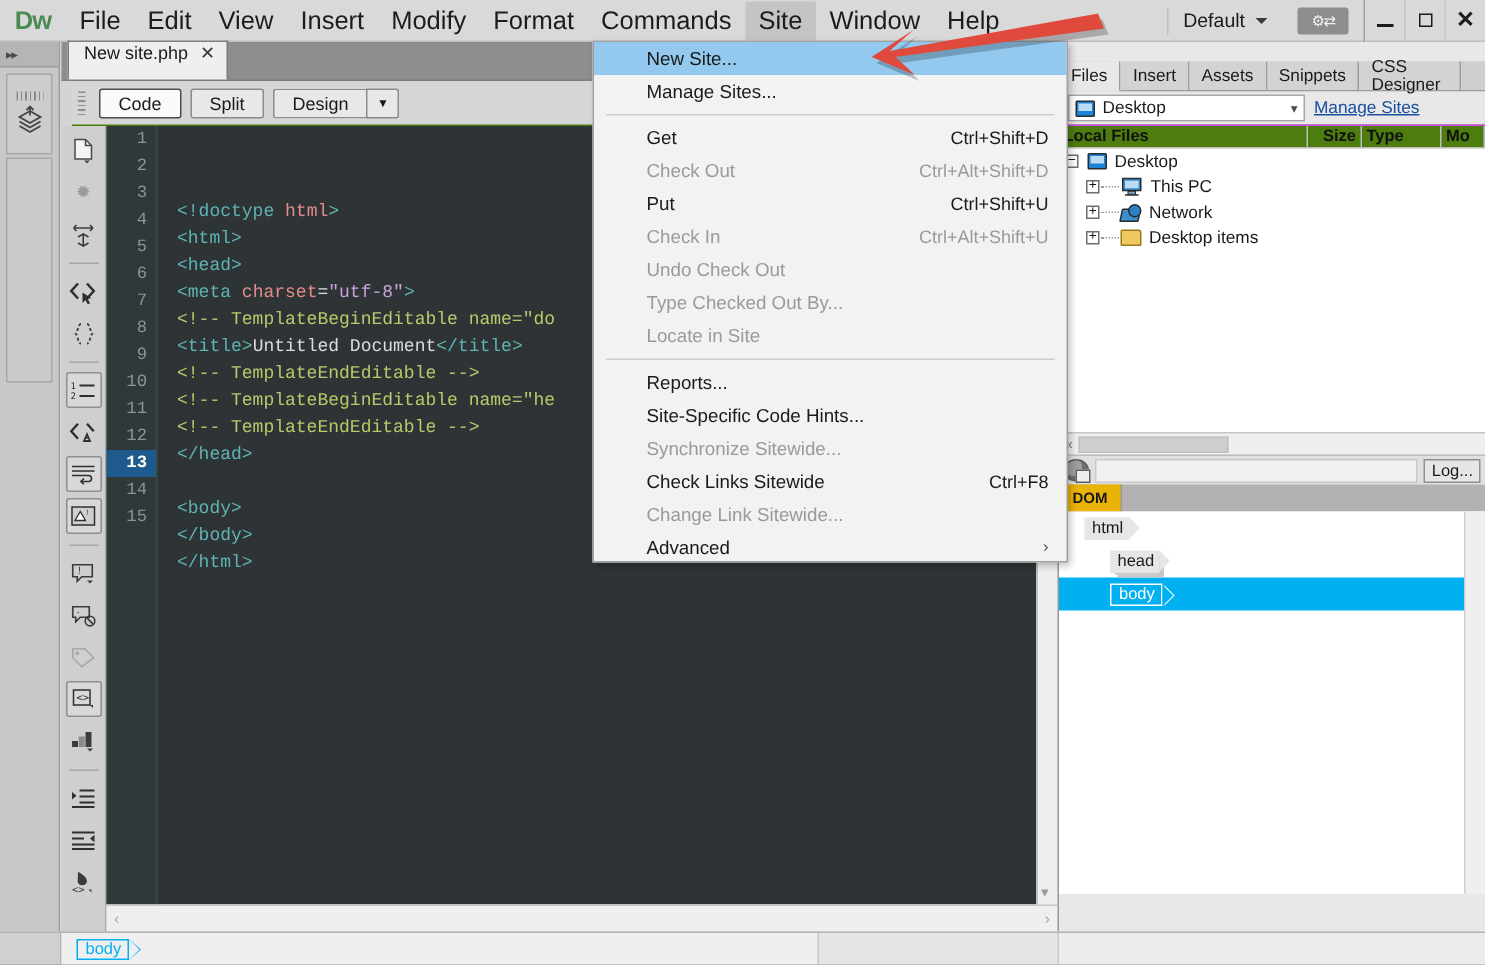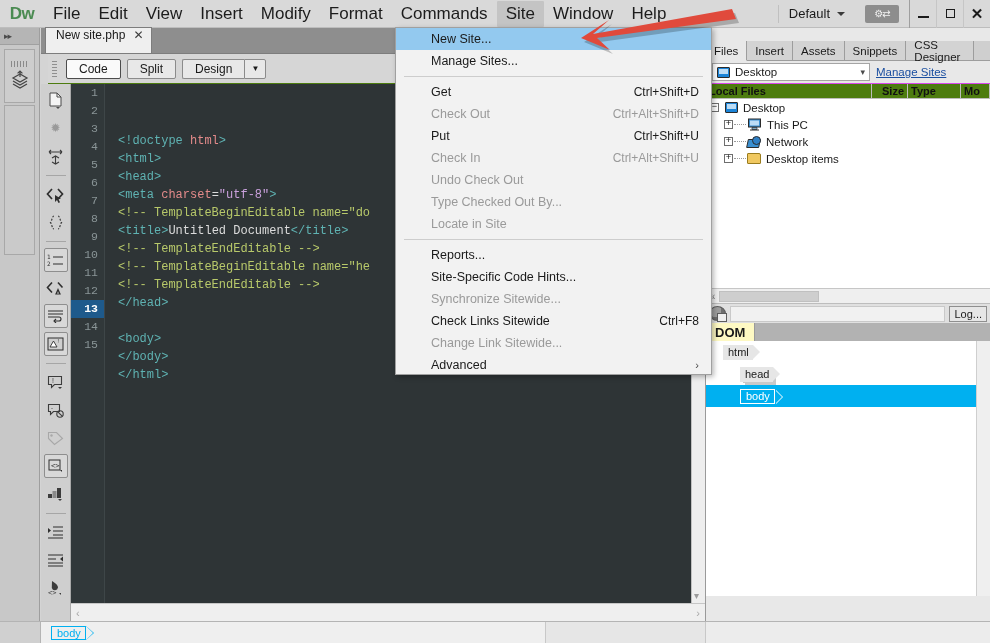--- a/index.html
+++ b/index.html
@@ -221,21 +221,21 @@
   .globe-ico{width:17px;height:15px;border-radius:50%;
     background:radial-gradient(circle at 35% 32%,#9e9e9e 0 45%,#6f6f6f 46% 100%);
     border:1px solid #5d5d5d; position:relative;}
   .globe-ico::after{content:"";position:absolute;right:-2px;bottom:-2px;width:8px;height:7px;
     background:#efefef;border:1px solid #5d5d5d;}
   .log-field{flex:1;height:16px;background:#f1f1f1;border:1px solid #c9c9c9;}
   .log-btn{height:16px;padding:0 4px;background:#e6e6e6;border:1px solid #8f8f8f;font-size:11px;
     display:flex;align-items:center;}
 
   .dom-tabs { height:18px; background:#b2b2b2; display:flex; align-items:stretch; }
-  .dom-tab { background:#fef9c3; padding:0 9px; font-size:13px; display:flex;align-items:center;
+  .dom-tab { background:#eab308; padding:0 9px; font-size:10px; display:flex;align-items:center;
     border-right:1px solid #9a9a9a; font-weight:bold;text-align:center; }
   .dom-body { background:#fff; position:relative; height:255px; }
   .dom-node { display:flex; align-items:center; height:22px; font-size:11.5px; }
   .dom-node.sel { background:#00b0f0; }
   .pill {
     display:inline-flex; align-items:center; height:15px; padding:0 4px 0 5px;
     background:#e6e6e6; color:#1a1a1a; position:relative; font-size:11px;
   }
   .pill::after{
     content:""; position:absolute; right:-7px; top:0; width:0;height:0;

